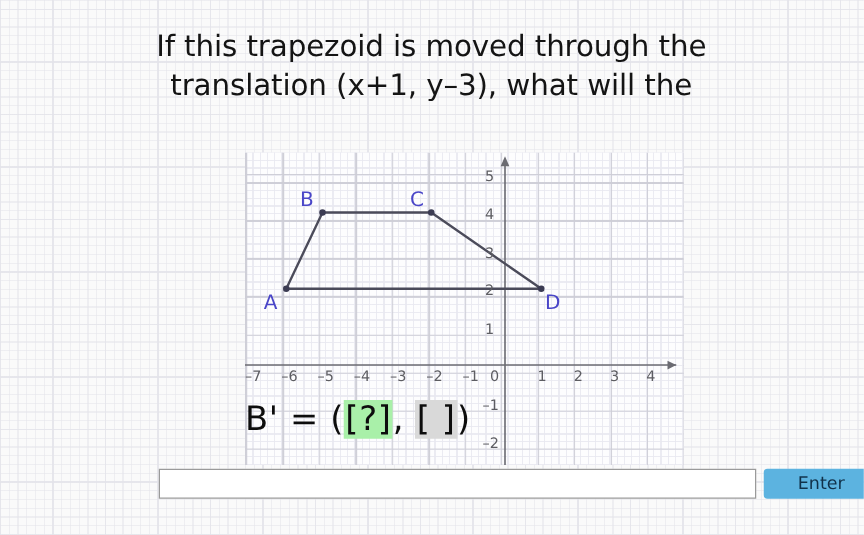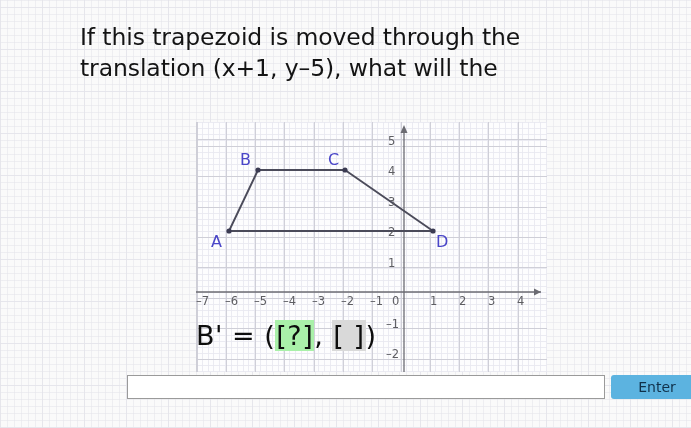--- a/index.html
+++ b/index.html
@@ -20,21 +20,21 @@
     position: relative;
     color: #1b1b1b;
   }
 
   
   #question-prompt {
     position: absolute;
     left: 80px;
     top: 22px;
     width: 530px;
-    text-align: left;
+    text-align: center;
     font-size: 23.5px;
     line-height: 31px;
     color: #141414;
     letter-spacing: -0.1px;
   }
 
   
   #graph-panel {
     position: absolute;
     left: 196px;
@@ -128,21 +128,21 @@
     font-family: "DejaVu Sans", sans-serif;
     cursor: pointer;
     padding: 0;
   }
 </style>
 </head>
 <body>
 
 <div id="question-prompt">
   <div>If this trapezoid is moved through the</div>
-  <div>translation (x+1, y–5), what will the</div>
+  <div>translation (x+1, y–3), what will the</div>
 </div>
 
 <div id="graph-panel">
   <div class="majorgrid"></div>
 
   <svg id="graph-svg" width="351" height="250">
 
     <line x1="0" y1="170" x2="345" y2="170" stroke="#6b6b72" stroke-width="1.3"></line>
     <polygon points="345,170 338,166.5 338,173.5" fill="#6b6b72"></polygon>
 

